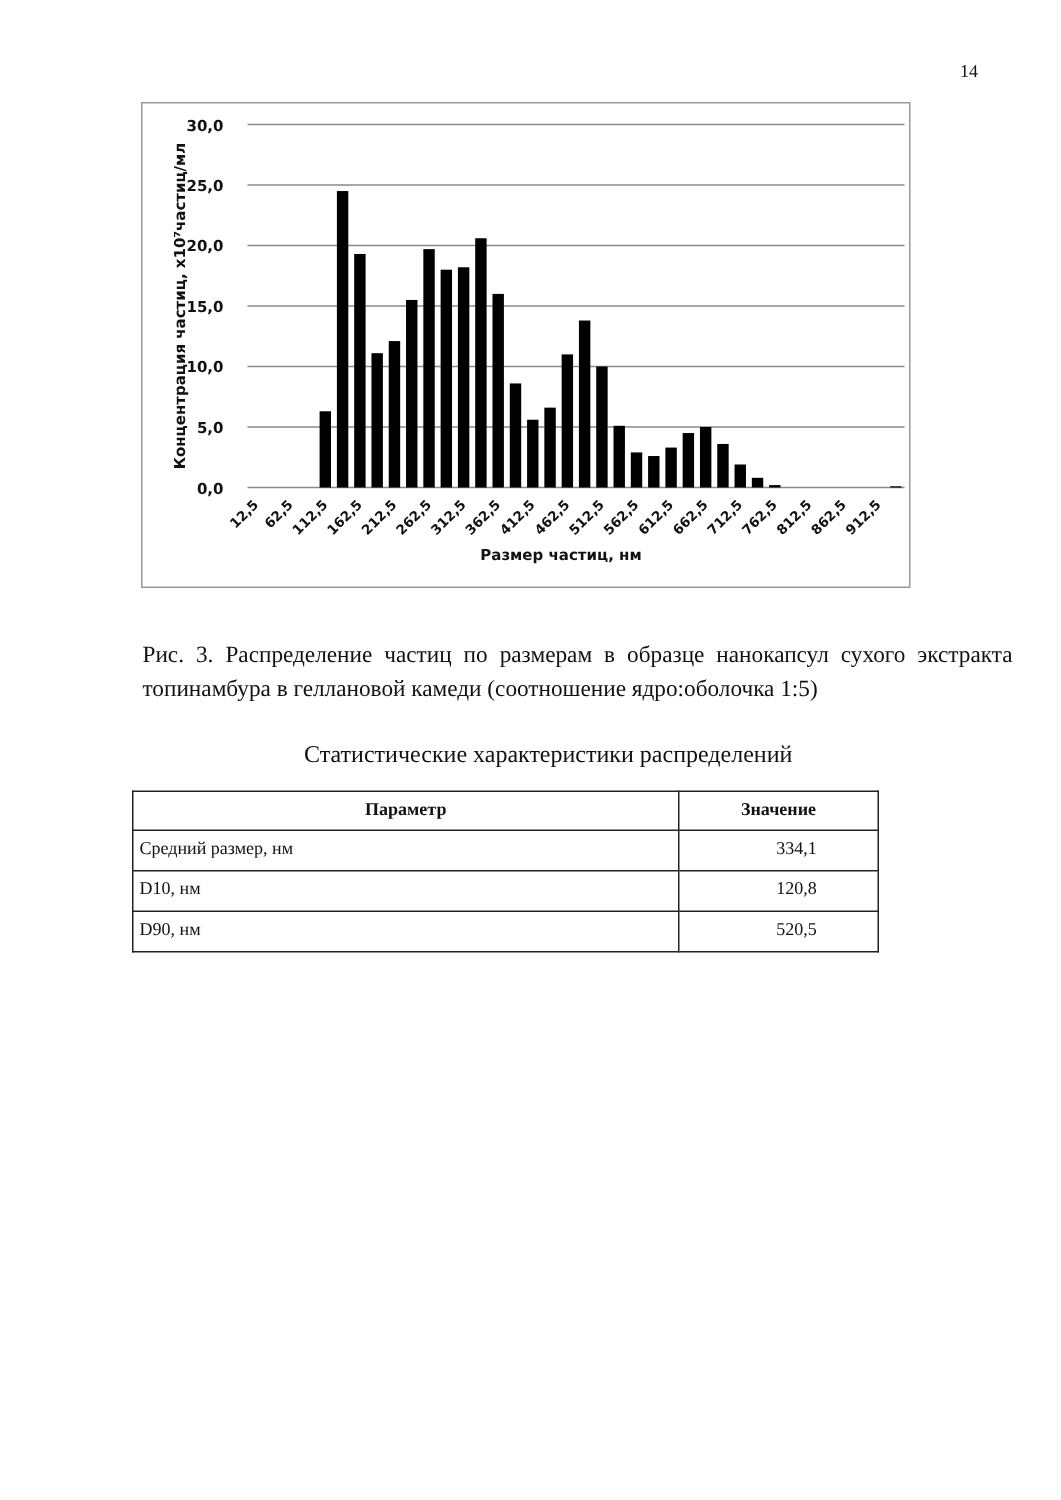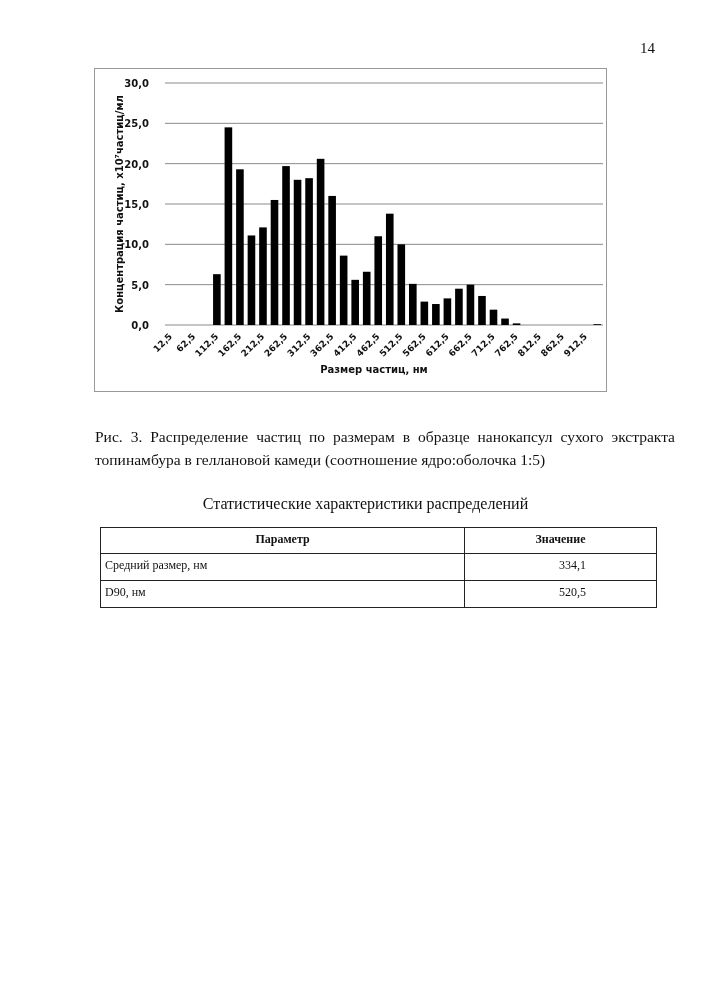--- a/index.html
+++ b/index.html
@@ -1,25 +1,25 @@
 <!DOCTYPE html>
 <html><head>
 <meta charset="utf-8">
 <style>
   html, body { margin: 0; padding: 0; background: #ffffff; }
   body { width: 707px; height: 1000px; position: relative; overflow: hidden;
          font-family: "Liberation Serif", serif; color: #111; }
-  .page-number { position: absolute; left: 640px; top: 40px; font-size: 15px; }
+  .page-number { position: absolute; left: 640px; top: 40px; font-size: 12px; }
   .chart-frame { position: absolute; left: 94px; top: 68px; width: 513px; height: 324px;
                  border: 1px solid #999; box-sizing: border-box; }
   .chart-frame svg { position: absolute; left: 0; top: 0; }
   .caption { position: absolute; left: 95px; top: 425px; width: 580px;
              font-size: 15.5px; line-height: 23px; text-align: justify; }
   .table-title { position: absolute; left: 12px; width: 707px; top: 495px; text-align: center; font-size: 16px; }
-  table.stats { position: absolute; left: 100px; top: 527px; width: 557px; border-collapse: collapse;
+  table.stats { position: absolute; left: 88px; top: 527px; width: 498px; border-collapse: collapse;
                 font-size: 12px; }
   table.stats td, table.stats th { border: 1px solid #222; height: 27px; padding: 0 4px; vertical-align: top; padding-top: 4px; box-sizing: border-box; }
   table.stats th { font-weight: bold; text-align: center; height: 26px; }
   table.stats td.val { text-align: center; padding-left: 28px; }
   table.stats col.c1 { width: 364px; }
   sup { font-size: 8px; }
 </style>
 </head>
 <body>
 
@@ -107,17 +107,21 @@
       <th>Параметр</th>
       <th>Значение</th>
     </tr>
   </thead>
   <tbody>
     <tr>
       <td>Средний размер, нм</td>
       <td class="val">334,1</td>
     </tr>
     <tr>
+      <td>D10, нм</td>
+      <td class="val">120,8</td>
+    </tr>
+    <tr>
       <td>D90, нм</td>
       <td class="val">520,5</td>
     </tr>
   </tbody>
 </table>
 
 </body></html>

